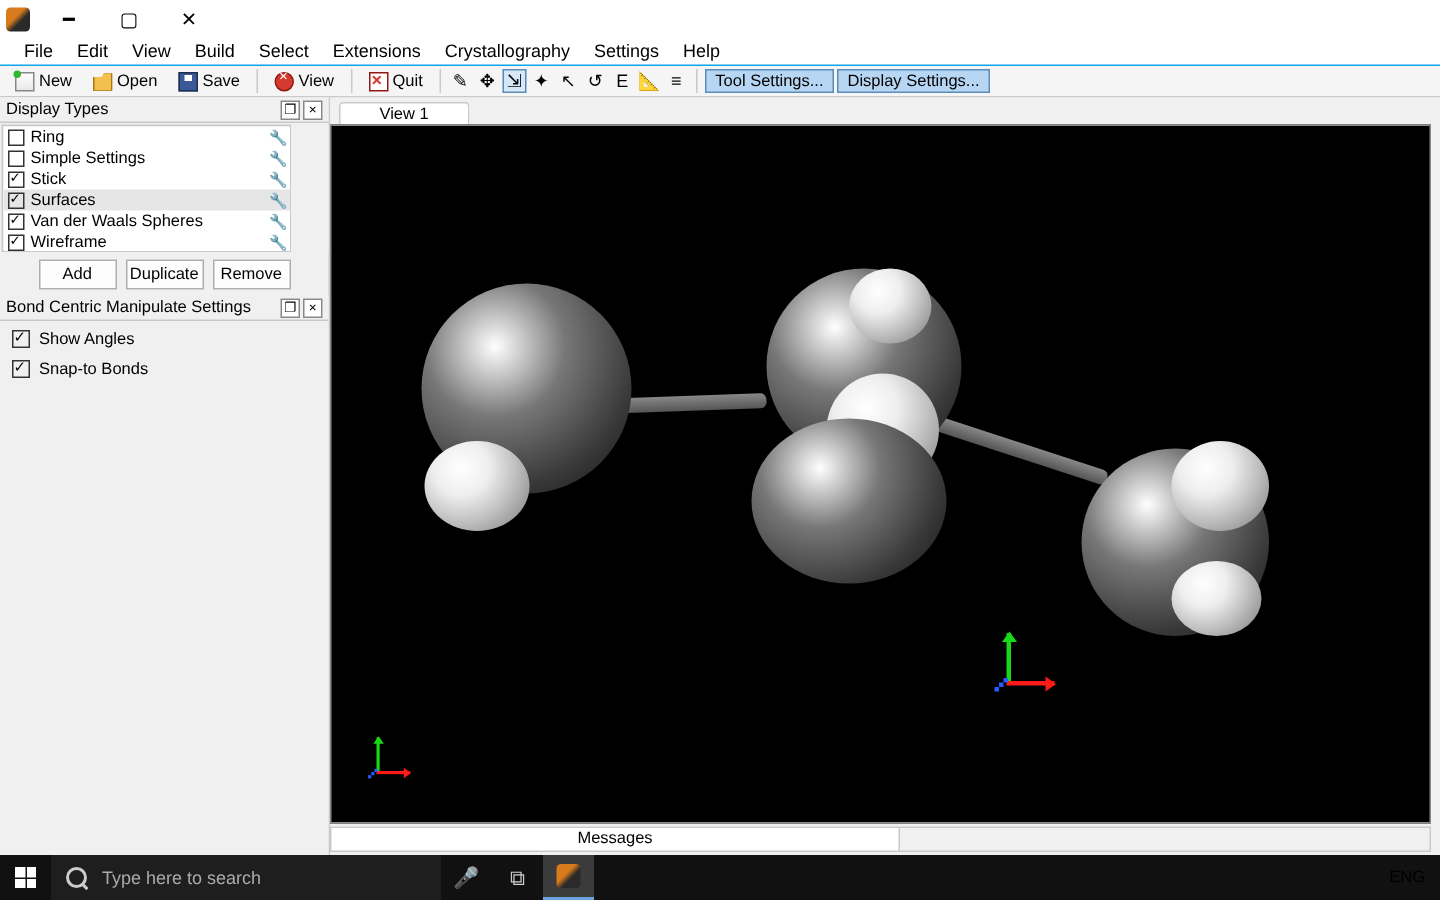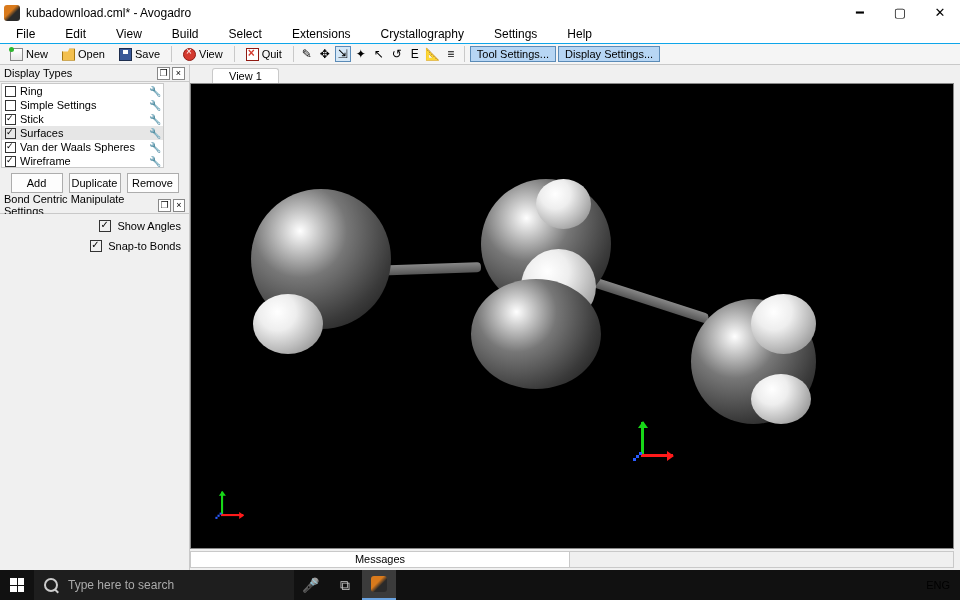--- a/index.html
+++ b/index.html
@@ -5,21 +5,21 @@
 * { box-sizing: border-box; margin: 0; padding: 0; font-family: "Segoe UI", Tahoma, sans-serif; font-size: 11px; color: #000; }
 html, body { width: 960px; height: 600px; overflow: hidden; background: #fff; }
 
 
 .titlebar { height: 25px; background: #fff; display: flex; align-items: center; padding-left: 4px; }
 .titlebar .app-icon { width: 16px; height: 16px; background: linear-gradient(135deg, #d97a1c 40%, #2a2a2a 60%); border-radius: 3px; margin-right: 6px; }
 .titlebar .title { flex: 1; font-size: 12px; }
 .titlebar .winbtn { width: 40px; height: 25px; display: flex; align-items: center; justify-content: center; font-size: 13px; }
 
 
-.menubar { height: 18px; background: #fff; display: flex; align-items: center; padding-left: 8px; gap: 14px; }
+.menubar { height: 18px; background: #fff; display: flex; align-items: center; padding-left: 8px; gap: 0; }
 .menubar .item { padding: 1px 8px; font-size: 12px; }
 
 
 .toolbar { height: 22px; background: #f5f5f5; border-top: 1px solid #0ea5e9; border-bottom: 1px solid #c9c9c9; display: flex; align-items: center; padding: 0 4px; gap: 2px; }
 .toolbar .sep { width: 1px; height: 16px; background: #c9c9c9; margin: 0 3px; }
 .tbtn { display: flex; align-items: center; gap: 3px; padding: 1px 5px; border: 1px solid transparent; border-radius: 2px; }
 .tbtn .ico { width: 13px; height: 13px; display: inline-block; }
 .ico-new { background: linear-gradient(#fff, #e8e8e8); border:1px solid #888; position: relative; }
 .ico-new::after { content:""; position:absolute; top:-2px; left:-2px; width:5px; height:5px; background:#2eb82e; border-radius:50%; }
 .ico-open { background: #f3c04f; border:1px solid #a57813; clip-path: polygon(0 30%, 45% 30%, 55% 10%, 100% 10%, 100% 100%, 0 100%); }
@@ -29,54 +29,54 @@
 .ico-close::after { content:"×"; color:#fff; font-size:10px; position:absolute; top:-3px; left:2px; }
 .ico-quit { width:11px;height:11px; border:1px solid #8f1a12; background:#fff; position:relative; }
 .ico-quit::after { content:"×"; color:#d43a2f; font-weight:bold; font-size:12px; position:absolute; top:-3px; left:1px;}
 .toolsettings { background:#b7d6f4; border:1px solid #5b8bb7; padding:1px 6px; font-size:11px; }
 
 .tool-ico { width:16px; height:16px; display:inline-flex; align-items:center; justify-content:center; border:1px solid transparent; font-size:12px; }
 .tool-ico.active { background:#d6e8f7; border-color:#5b8bb7; }
 
 
 .body { display:flex; height: calc(600px - 25px - 18px - 22px - 30px); }
-.leftcol { width: 190px; background:#f0f0f0; display:flex; flex-direction:column; border-right:1px solid #c9c9c9; }
+.leftcol { width: 220px; background:#f0f0f0; display:flex; flex-direction:column; border-right:1px solid #c9c9c9; }
 
 .panel-head { height:17px; background:#f0f0f0; border-bottom:1px solid #c9c9c9; display:flex; align-items:center; padding:0 4px; font-size:11px; }
 .panel-head .phspacer { flex:1; }
 .panel-head .phbtn { width:13px; height:13px; border:1px solid #888; margin-left:2px; display:flex; align-items:center; justify-content:center; font-size:9px; background:#fff; }
 
 .display-list { background:#fff; border:1px solid #c9c9c9; margin:1px; height:85px; overflow:auto; }
 .display-list .row { display:flex; align-items:center; height:14px; padding:0 3px; gap:4px; }
 .display-list .row.sel { background:#e6e6e6; }
 .display-list .cb { width:11px; height:11px; border:1px solid #333; display:inline-block; position:relative; }
 .display-list .cb.checked::after { content:"✓"; font-size:9px; position:absolute; top:-2px; left:0; }
 .display-list .wrench { width:11px; height:11px; margin-left:auto; color:#555; font-size:10px; }
 .dl-scroll { width:12px; background:#f0f0f0; }
 
 .display-list-wrap { display:flex;gap:12px; }
 .display-list-wrap .display-list { flex:1; }
 
 .btnrow { display:flex; gap:6px; padding:4px; justify-content:center; }
 .btnrow button { width:52px; height:20px; border:1px solid #adadad; background:#fdfdfd; font-size:11px; }
 
-.bond-panel { padding:6px 8px; display:flex; flex-direction:column; gap:8px; background:#f0f0f0; flex:1;align-items:flex-end; }
+.bond-panel { padding:6px 8px; display:flex; flex-direction:column; gap:8px; background:#f0f0f0; flex:1; }
 .bond-panel label { display:flex; align-items:center; gap:6px; font-size:11px; }
 .bond-panel .cb2 { width:12px; height:12px; border:1px solid #333; display:inline-block; position:relative; }
 .bond-panel .cb2.checked::after { content:"✓"; font-size:10px; position:absolute; top:-2px; left:0; }
 .spinrow { display:flex; align-items:center; gap:6px; }
 .spinrow input { width:75px; height:18px; border:1px solid #7a7a7a; padding:0 4px; font-size:11px; }
 .spinrow .spin { width:14px; height:18px; border:1px solid #7a7a7a; border-left:none; display:flex; flex-direction:column; }
 .spinrow .spin div { flex:1; font-size:6px; text-align:center; line-height:8px; border-bottom:1px solid #7a7a7a; }
 .spinrow .spin div:last-child{border:none;}
 
 
 .rightcol { flex:1; display:flex; flex-direction:column; background:#f0f0f0; }
 .viewtab { height:18px; display:flex; align-items:flex-end; padding-left:6px; }
-.viewtab .tab { background:#fff; border:1px solid #c9c9c9; border-bottom:none; padding:1px 16px; font-size:11px; border-radius:3px 3px 0 0;margin-left:16px; }
+.viewtab .tab { background:#fff; border:1px solid #c9c9c9; border-bottom:none; padding:1px 26px; font-size:11px; border-radius:3px 3px 0 0; }
 .viewport { flex:1; margin:0 6px 0 0; background:#000; position:relative; border:1px solid #888; }
 
 
 .sphere { position:absolute; border-radius:50%; background: radial-gradient(circle at 35% 30%, #fff, #777 35%, #3a3a3a 70%, #111); }
 .sphere.light { background: radial-gradient(circle at 35% 30%, #fff, #eee 30%, #bdbdbd 60%, #777); }
 .bond { position:absolute; background: linear-gradient(#888,#555); border-radius:4px; }
 
 
 .axis { position:absolute; }
 .axis .arrow { position:absolute; }
@@ -101,21 +101,20 @@
 .taskbar .search span{ color:#aaa; font-size:12px; }
 .taskbar .tb-ico { width:34px;height:30px;display:flex;align-items:center;justify-content:center; color:#ccc; font-size:14px; }
 .taskbar .tb-ico.active { background:#3b3b3b; border-bottom:2px solid #6aa3e0; }
 .taskbar .tray { margin-left:auto; display:flex; align-items:center; gap:10px; padding-right:10px; color:#fff; font-size:11px;}
 </style>
 </head>
 <body>
 
 <div class="titlebar">
   <div class="app-icon"></div>
-  <div class="title">kubadownload.cml* - Avogadro</div>
   <div class="winbtn">━</div>
   <div class="winbtn">▢</div>
   <div class="winbtn">✕</div>
 </div>
 
 <div class="menubar">
   <div class="item">File</div>
   <div class="item">Edit</div>
   <div class="item">View</div>
   <div class="item">Build</div>

